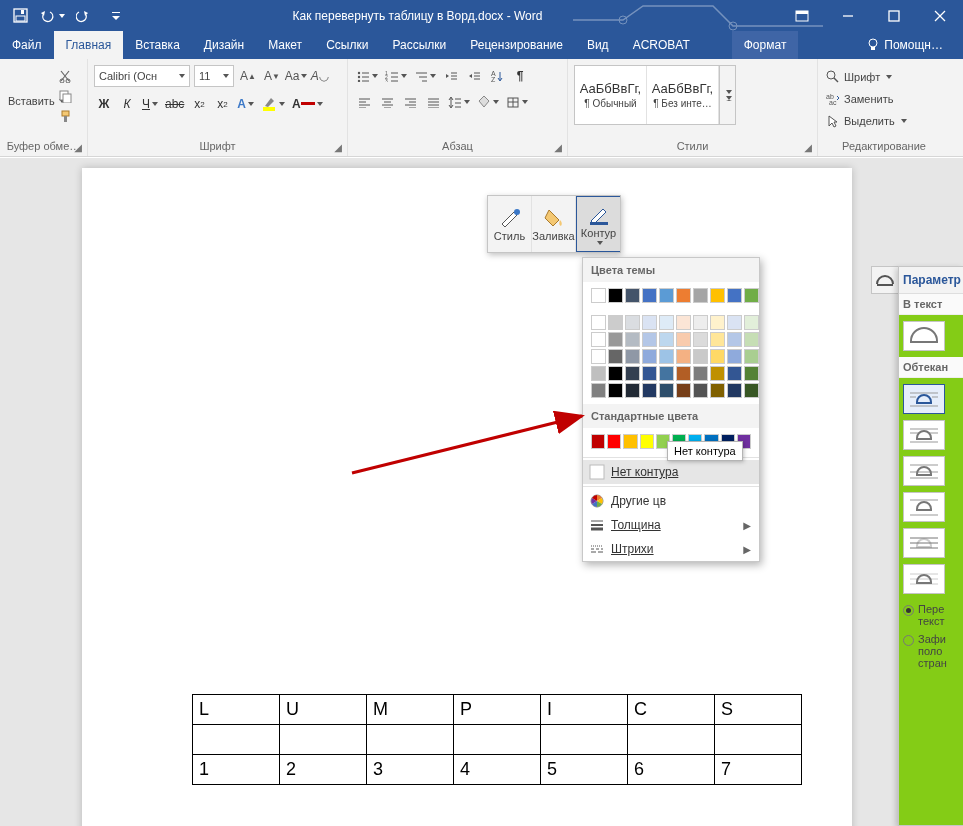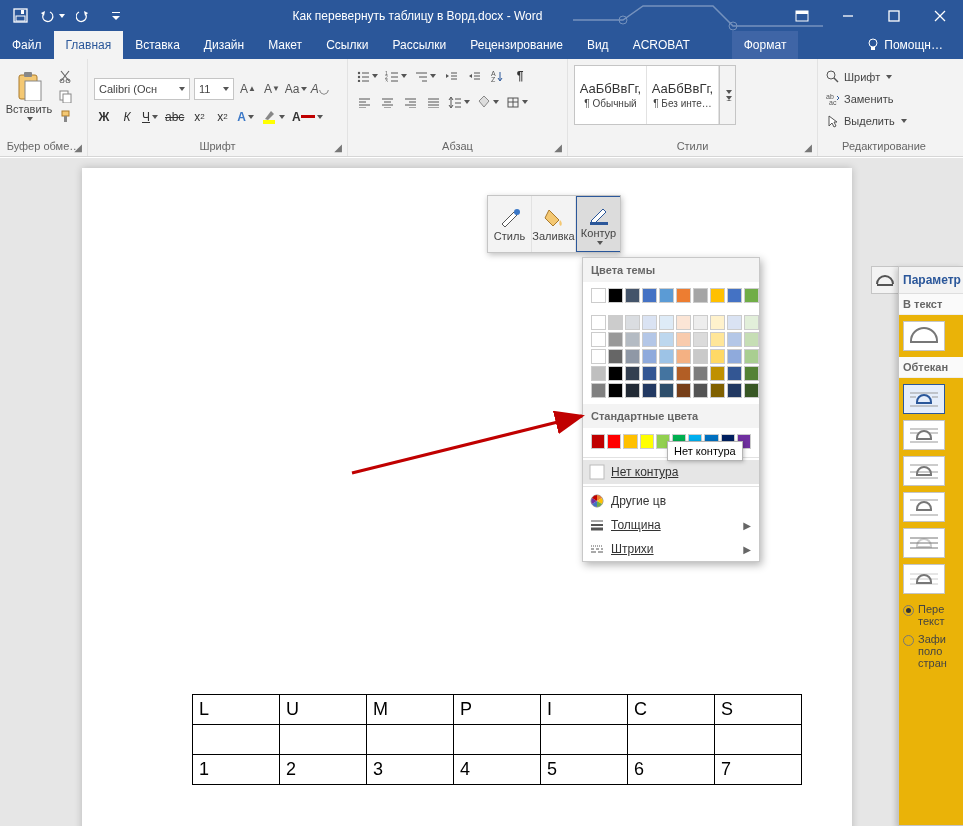--- a/index.html
+++ b/index.html
@@ -20,21 +20,21 @@
 .tab.home { background: #f3f3f3; color: #2b579a; }
 .tab.file { font-weight: normal; }
 .help-area { margin-left: auto; display: flex; align-items: center; padding-right: 20px; gap: 4px; }
 .bulb { width: 14px; height: 14px; }
 
 
 .ribbon { height: 98px; background: #f3f3f3; border-bottom: 1px solid #d6d6d6; display: flex; }
 .group { border-right: 1px solid #e2e2e2; padding: 2px 6px 2px 6px; display: flex; flex-direction: column; position:relative; }
 .group-label { font-size: 11px; color: #666; text-align: center; padding-bottom: 2px; margin-top:auto;}
 .group-content { display: flex; align-items: flex-start; flex: 1; gap: 4px; padding-top:4px;}
-.paste-btn { width: 46px; height: 66px; display:flex; flex-direction:column; align-items:center; font-size:11px; color:#444; gap:2px; padding-top:6px;}
+.paste-btn { width: 46px; height: 66px; display:flex; flex-direction:row; align-items:center; font-size:11px; color:#444; gap:2px; padding-top:6px;}
 .paste-side { display:flex; flex-direction:column; gap:2px; padding-top:2px;}
 .paste-side-btn { width:18px; height:18px; display:flex; align-items:center; justify-content:center; }
 .font-top { display:flex; align-items:center; gap:4px; }
 .font-name { width:96px; height:22px; border:1px solid #c5c5c5; background:#fff; font-size:11px; padding:0 4px; display:flex; align-items:center; justify-content:space-between; color:#444; }
 .font-size { width:40px; height:22px; border:1px solid #c5c5c5; background:#fff; font-size:11px; padding:0 4px; display:flex; align-items:center; justify-content:space-between; color:#444;}
 .font-inc { width:20px; height:22px; display:flex; align-items:center; justify-content:center; font-size:12px; color:#555;}
 .font-row2 { display:flex; align-items:center; gap:3px; margin-top:4px; }
 .ftool { min-width:20px; height:22px; display:flex; align-items:center; justify-content:center; font-size:12px; color:#333; padding:0 2px;}
 .para-row { display:flex; align-items:center; gap:3px; }
 .styles-gallery { display:flex; height:60px; border:1px solid #c5c5c5; background:#fff;}
@@ -71,21 +71,21 @@
 .dd-item .dd-icon { position:absolute; left:6px; width:16px; height:16px; }
 .dd-sep { height:1px; background:#e2e2e2; margin:2px 0; }
 .dd-sub-arrow { color:#666; font-size:10px; }
 
 .tooltip { position:absolute; left:585px; top:273px; background:#fff; border:1px solid #b4b4b4; padding:3px 6px; font-size:11px; box-shadow:1px 1px 4px rgba(0,0,0,.25); }
 
 
 .arrow { position:absolute; pointer-events:none; }
 
 
-.side-pane { position:absolute; right:0; top:108px; width:65px; height:560px; background:#eab308; border:1px solid #c5c5c5; border-right:none; box-shadow:-2px 2px 6px rgba(0,0,0,.2); font-size:11px; color:#444; overflow:hidden;}
+.side-pane { position:absolute; right:0; top:108px; width:65px; height:560px; background:#84cc16; border:1px solid #c5c5c5; border-right:none; box-shadow:-2px 2px 6px rgba(0,0,0,.2); font-size:11px; color:#444; overflow:hidden;}
 .side-header { background:#f3f3f3; padding:6px 4px; color:#2b579a; font-size:12px; font-weight:bold; border-bottom:1px solid #dedede;}
 .side-sub { padding:4px; font-weight:bold; color:#666; background:#fafafa; border-bottom:1px solid #eee;}
 .wrap-grid { display:flex; flex-wrap:wrap; gap:6px; padding:6px 4px; }
 .wrap-opt { width:42px; height:30px; border:1px solid #c5c5c5; background:#fff; display:flex; align-items:center; justify-content:center; }
 .wrap-opt.sel { background:#e6eefb; border:1px solid #2b579a; }
 .radio-row { display:flex; align-items:flex-start; gap:4px; padding:3px 4px; }
 .radio { width:11px; height:11px; border-radius:50%; border:1px solid #777; margin-top:2px; flex-shrink:0; position:relative;}
 .radio.checked::after{ content:''; position:absolute; left:2px; top:2px; width:5px; height:5px; background:#333; border-radius:50%;}
 .side-tab { position:absolute; right:64px; top:108px; width:28px; height:28px; background:#f3f3f3; border:1px solid #c5c5c5; display:flex; align-items:center; justify-content:center;}
 
@@ -209,21 +209,21 @@
               <rect x="6" y="7" width="3" height="6" fill="#888"></rect>
             </svg>
           </div>
       </div>
     </div>
     <div class="group-label">Буфер обме…</div>
     <div class="dlg-launcher">◢</div>
   </div>
 
   <div class="group" style="width:260px">
-    <div class="group-content" style="flex-direction:column;gap:2px;justify-content:center;">
+    <div class="group-content" style="flex-direction:column;gap:2px;">
       <div class="font-top">
         <div class="font-name">
             <span>Calibri (Осн</span>
             <span class="tri-down"></span>
           </div>
         <div class="font-size">
             <span>11</span>
             <span class="tri-down"></span>
           </div>
         <div class="font-inc">A<sup style="font-size:8px">▲</sup></div>

